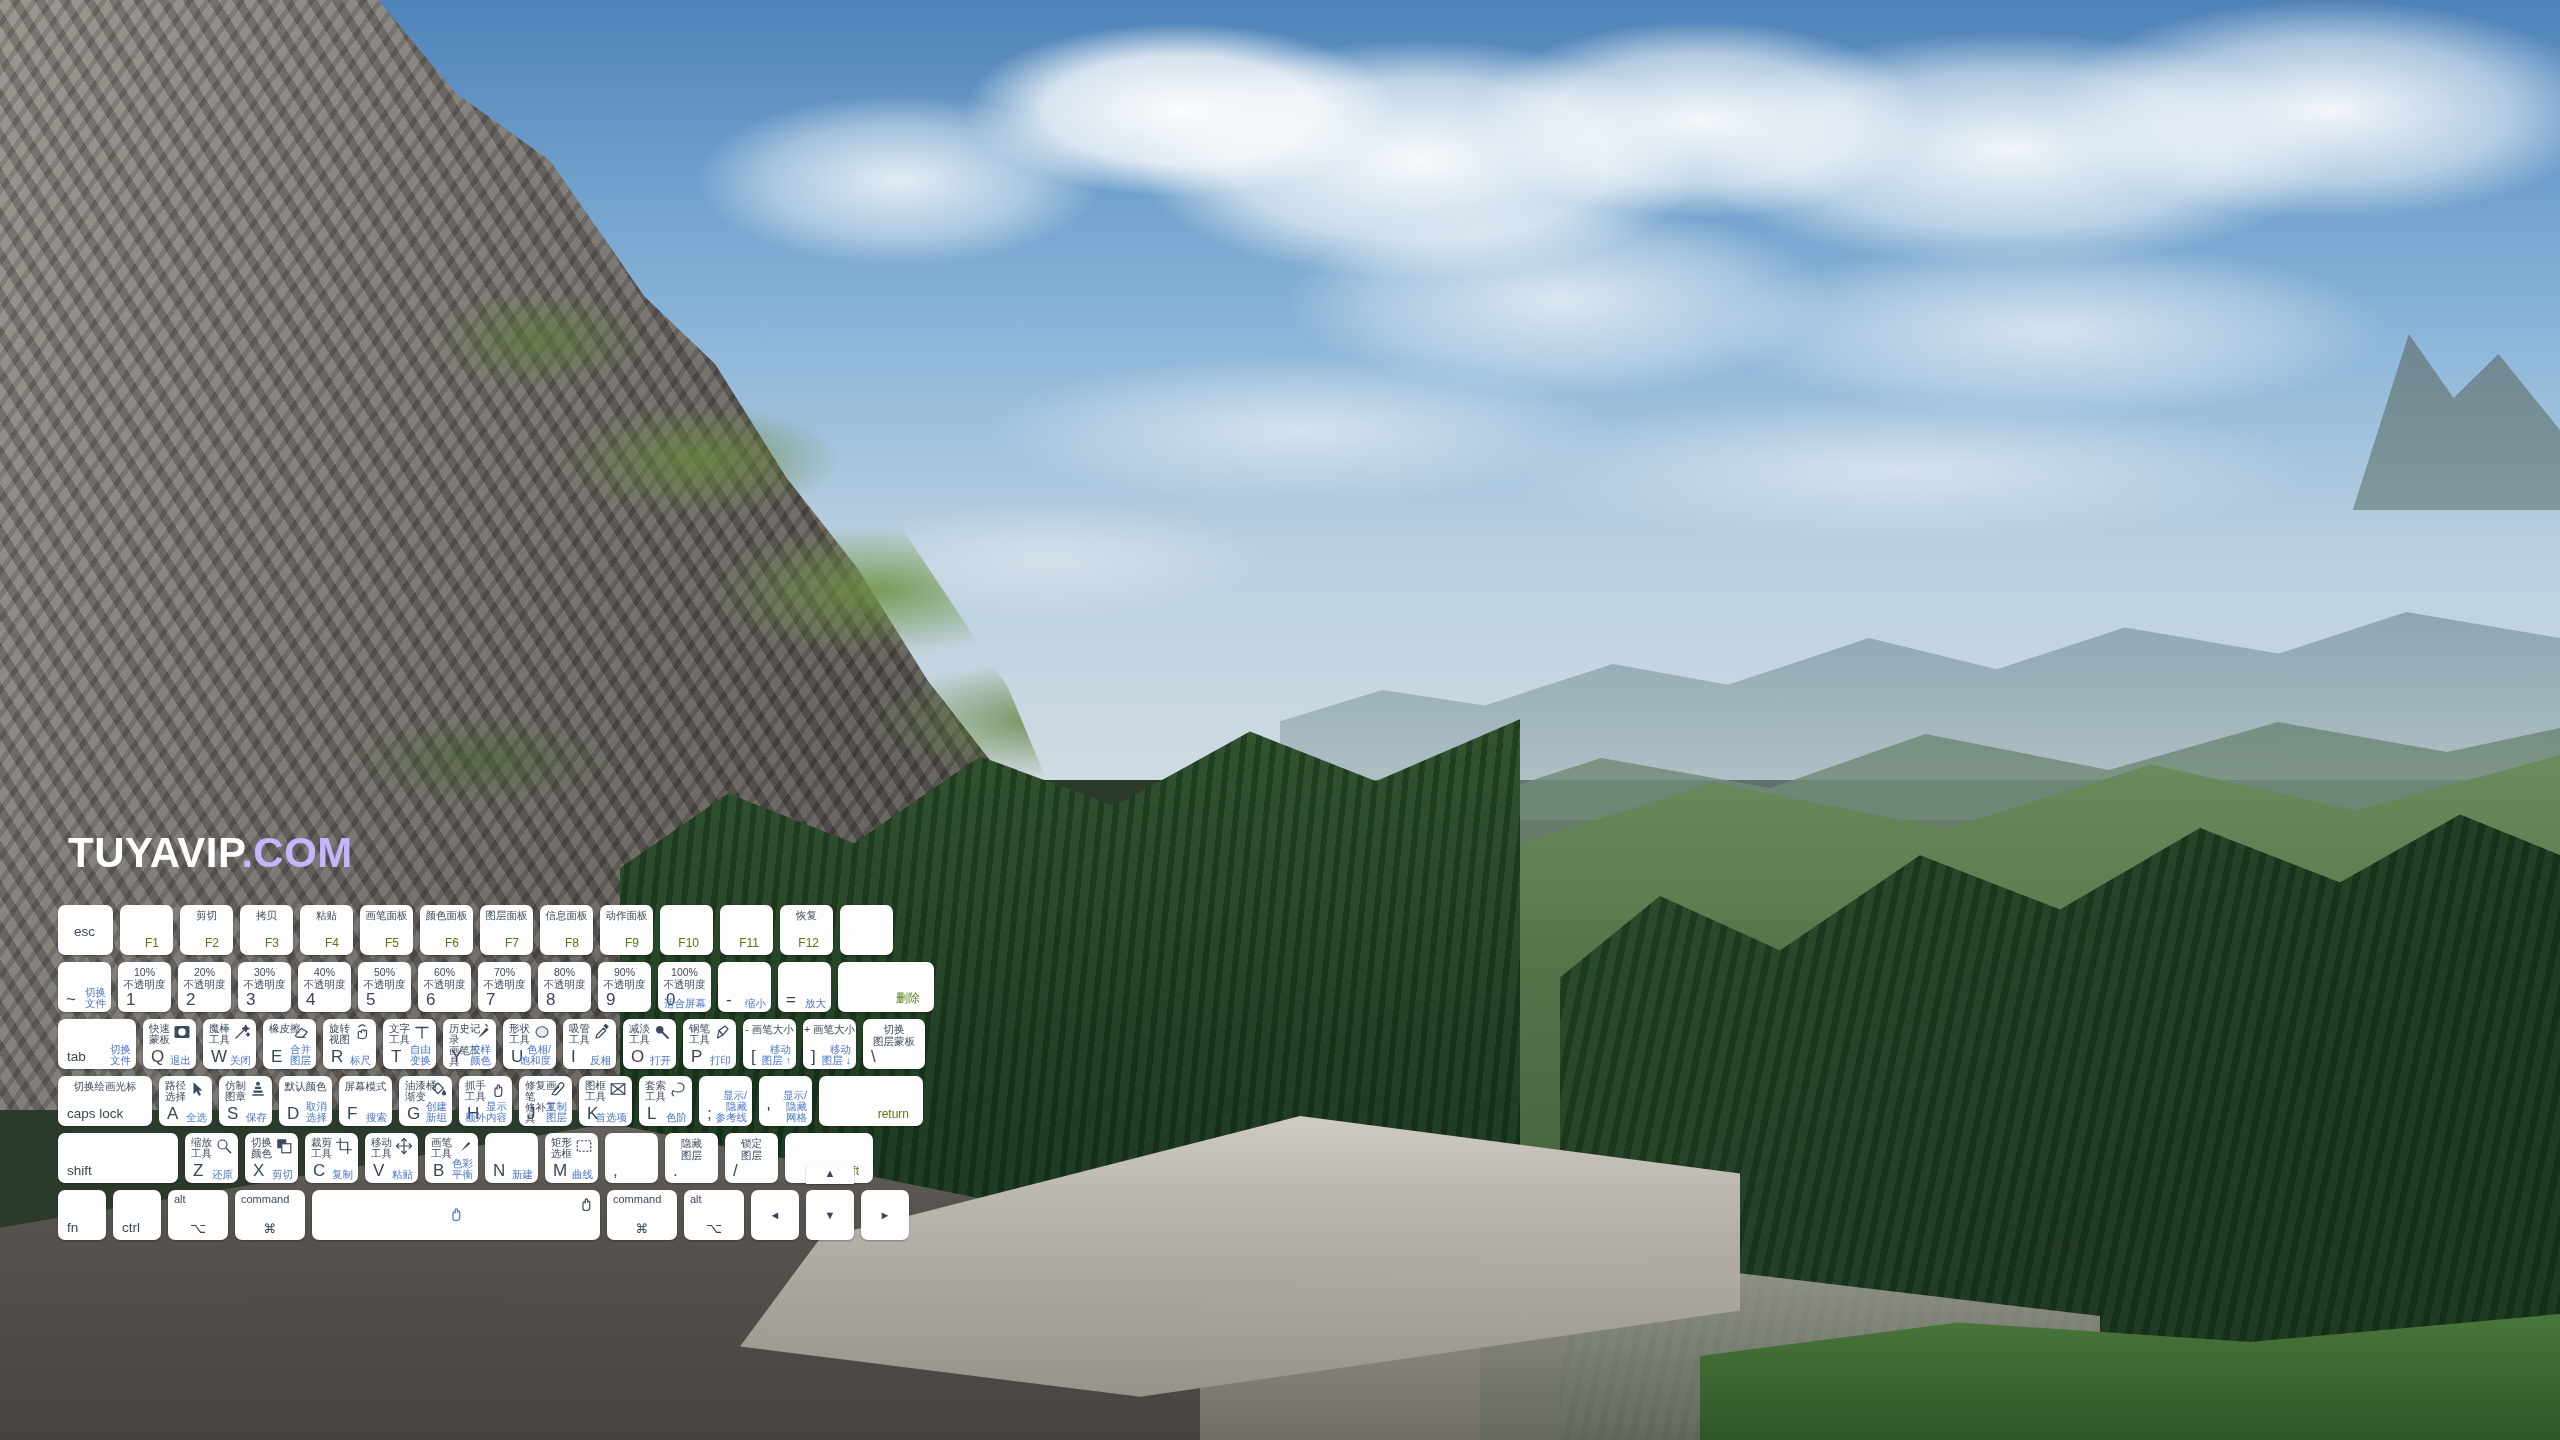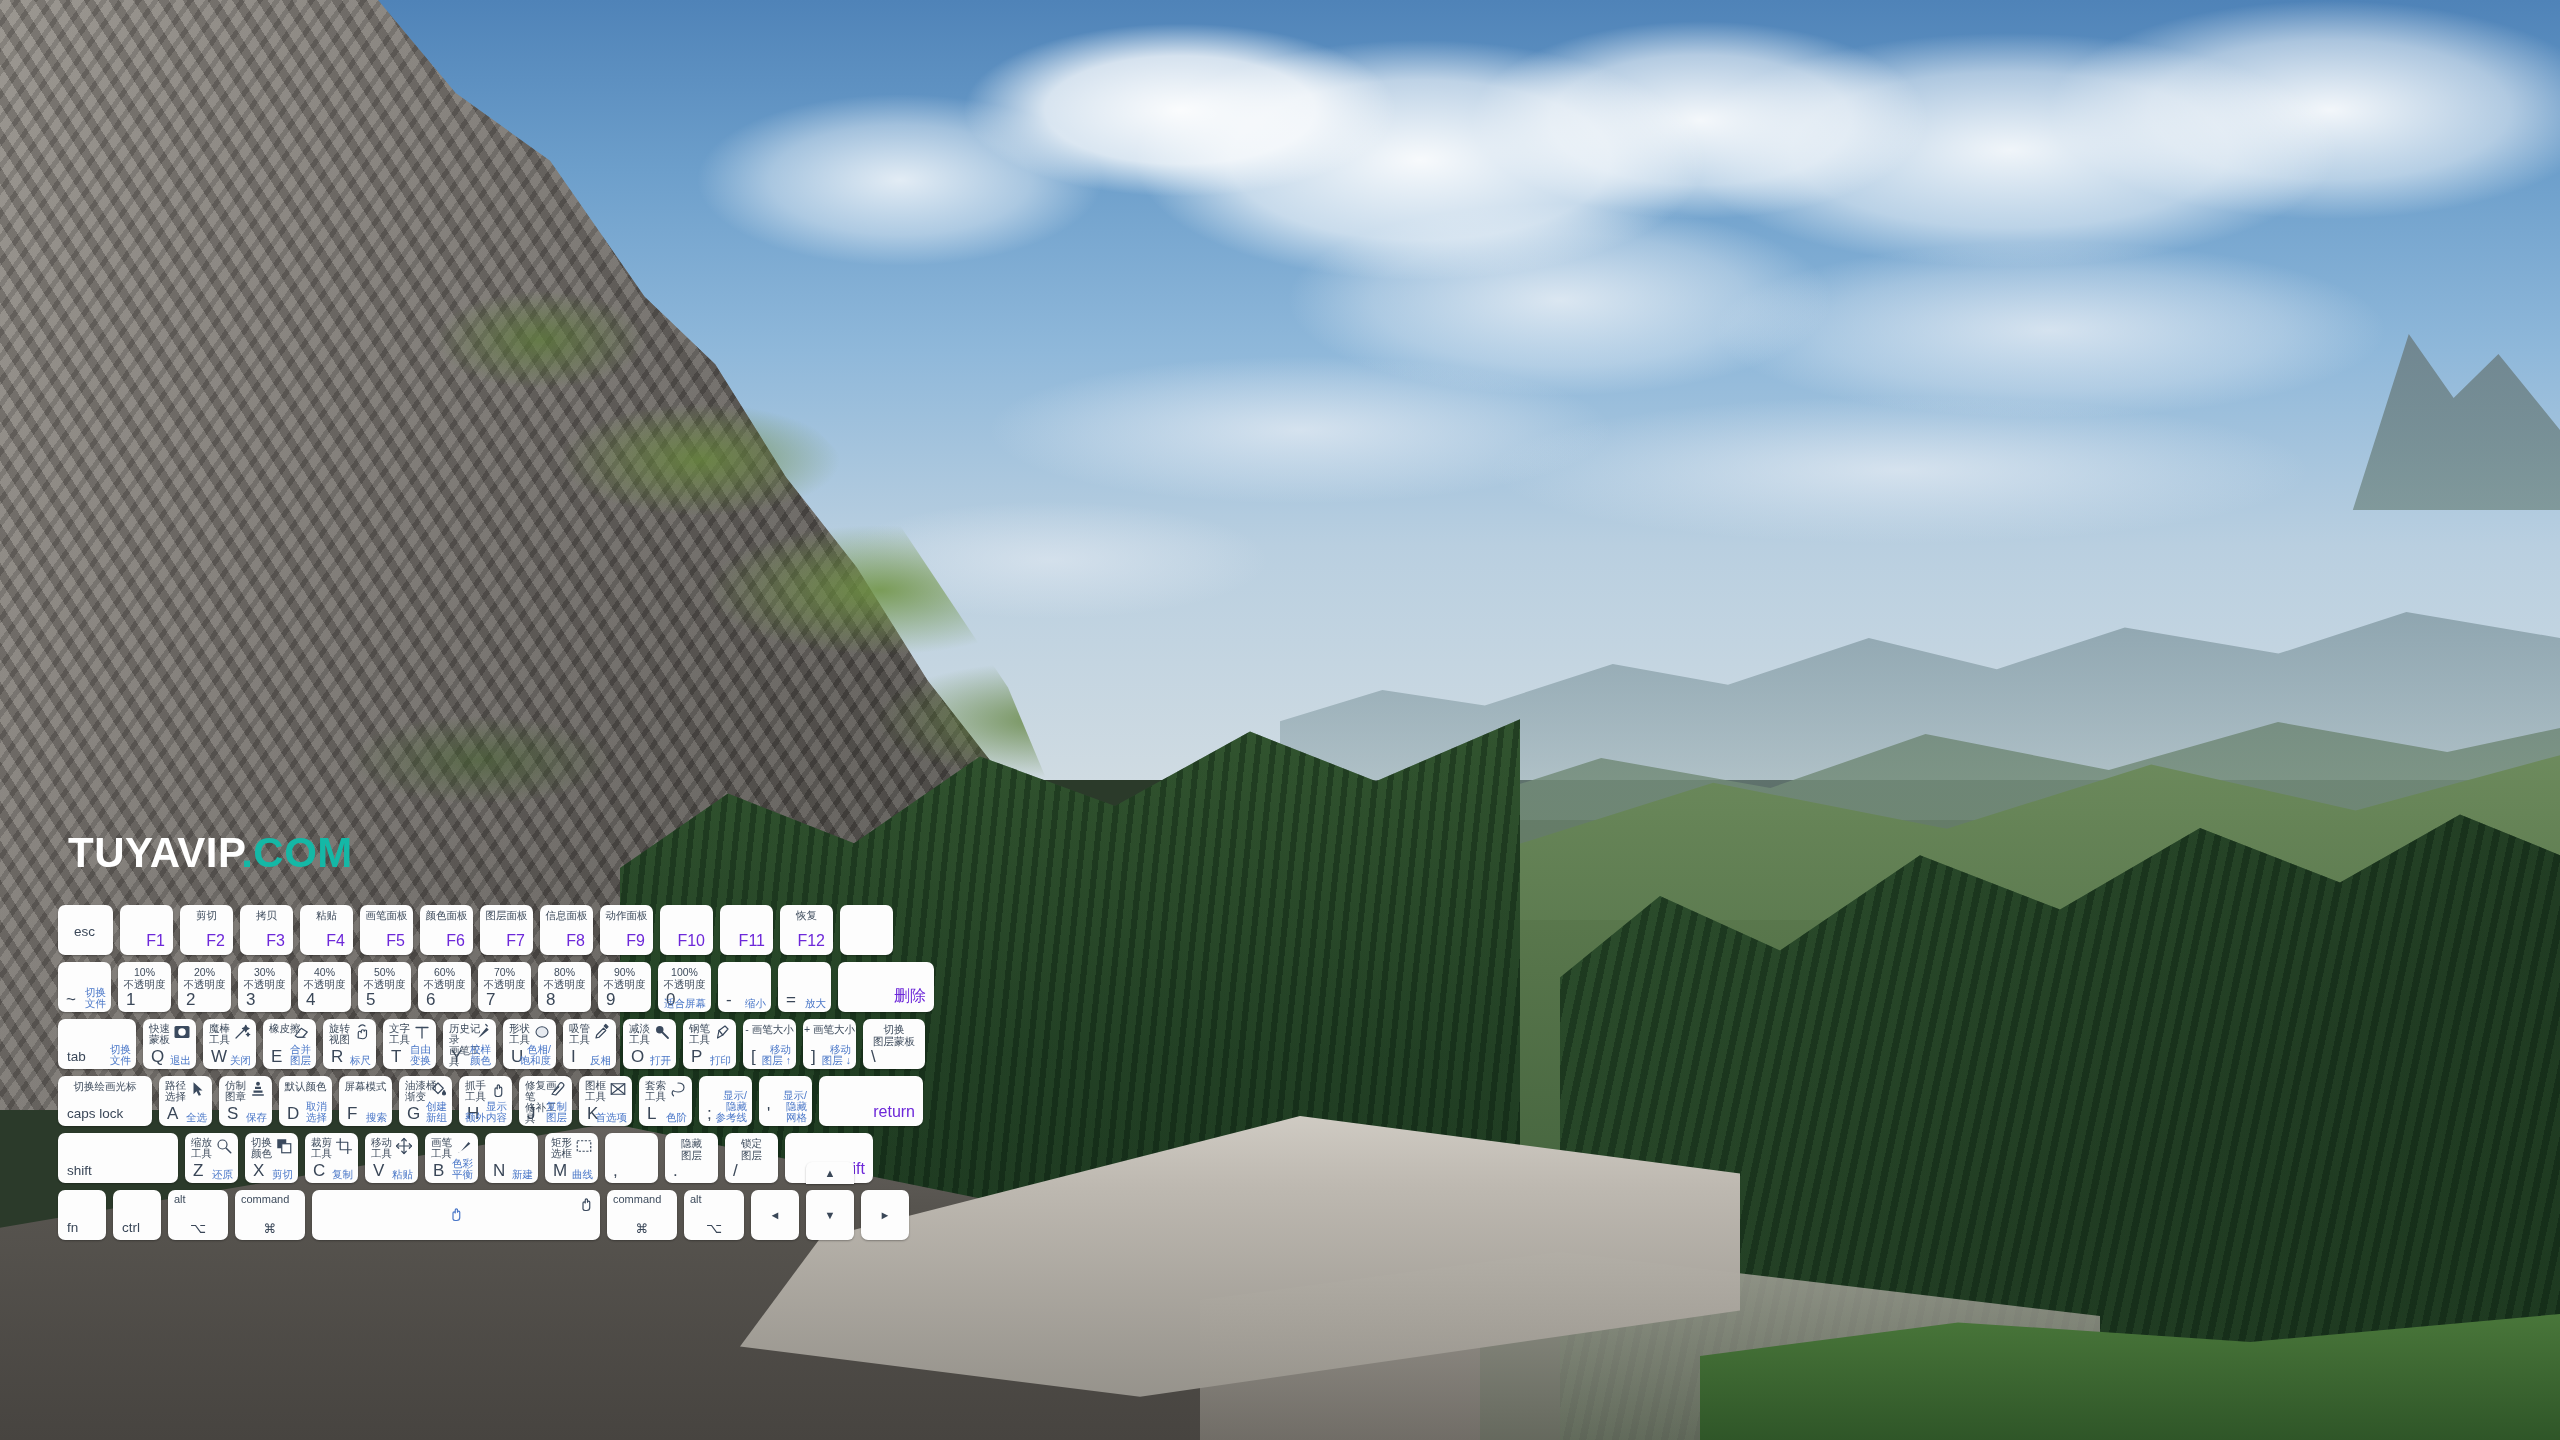--- a/index.html
+++ b/index.html
@@ -113,21 +113,21 @@
     clip-path: polygon(0% 40%, 30% 16%, 64% 30%, 100% 10%, 100% 100%, 0% 100%);
   }
 
   
   .watermark {
     position: absolute; left: 68px; top: 832px;
     font-size: 42px; font-weight: 700; letter-spacing: .5px;
     line-height: 1; z-index: 30; white-space: nowrap;
   }
   .watermark .wm-name { color: #ffffff; }
-  .watermark .wm-tld  { color: #14b8a6; }
+  .watermark .wm-tld  { color: #c4b5fd; }
 
   
   #keyboard {
     position: absolute; left: 58px; top: 905px; z-index: 40;
     width: 1340px;
   }
   .krow { display: flex; align-items: stretch; margin-bottom: 7px; }
   .key {
     position: relative;
     background: #fdfdfd;
@@ -143,21 +143,21 @@
 
   
   .k-tl { position: absolute; left: 6px; top: 4px; font-size: 10.5px; color: #3d4b5c; line-height: 1.06; text-align: left; max-width: 62%; }
   .k-ic { position: absolute; right: 5px; top: 4px; width: 18px; height: 18px; color: #3b4a5e; }
   .k-ic svg { width: 18px; height: 18px; display: block; }
   .k-bl { position: absolute; left: 8px; bottom: 4px; font-size: 17px; color: #3a4758; line-height: 1; font-weight: 400; }
   .k-br { position: absolute; right: 5px; bottom: 3px; font-size: 10.5px; color: #4a77c8; text-align: right; line-height: 1.06; }
   .k-c  { position: absolute; inset: 0; display: flex; align-items: center; justify-content: center; font-size: 13px; color: #3a4758; }
   .k-bc { position: absolute; left: 0; right: 0; bottom: 4px; text-align: center; font-size: 12.5px; color: #3a4758; }
   .k-lbl-left  { position: absolute; left: 9px; bottom: 5px; font-size: 13.5px; color: #3a4758; }
-  .k-lbl-right { position: absolute; right: 8px; bottom: 5px; font-size: 16px; color: #6d28d9; }
+  .k-lbl-right { position: absolute; right: 14px; bottom: 5px; font-size: 12px; color: #4d7c0f; }
   .k-tc2 { position: absolute; left: 0; right: 0; top: 5px; font-size: 10.5px; color: #3d4b5c; text-align: center; line-height: 1.12; }
 
   
   .w-esc   { width: 55px; }
   .w-del   { width: 96px; }
   .w-tab   { width: 78px; }
   .w-bsl   { width: 62px; }
   .w-caps  { width: 94px; }
   .w-ret   { width: 104px; }
   .w-shift-l { width: 120px; }

